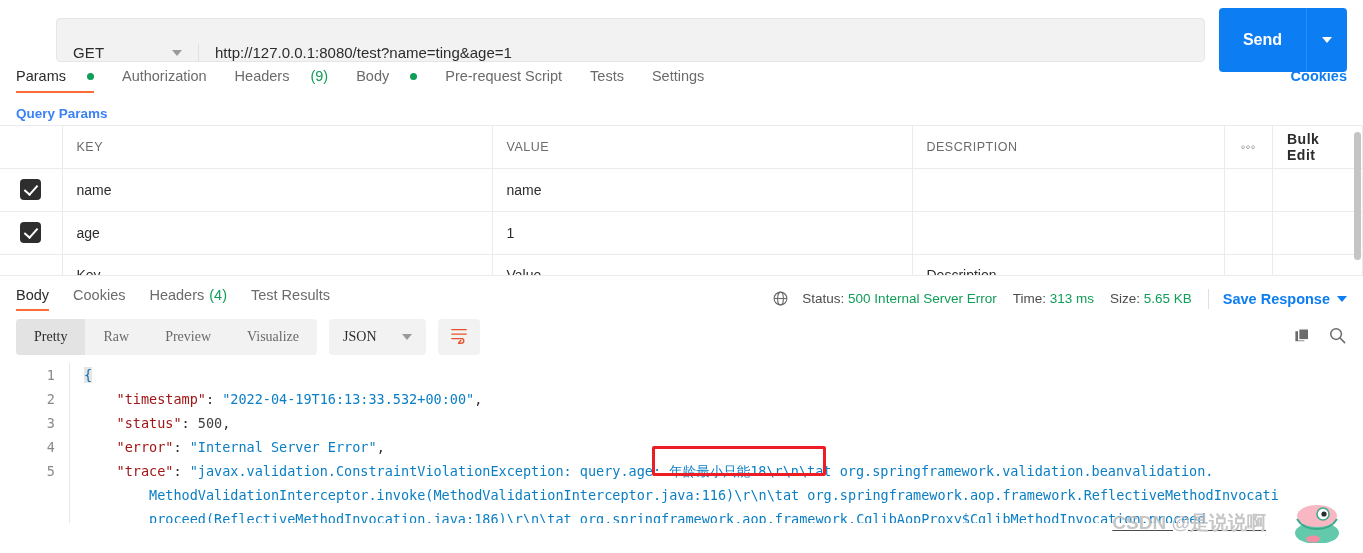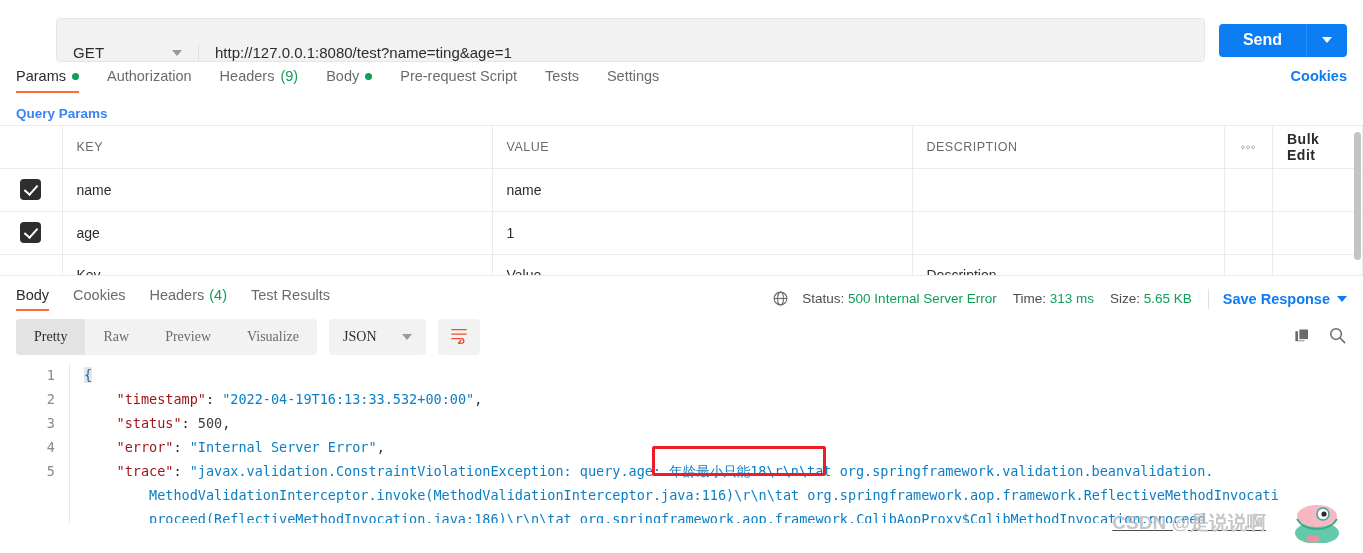--- a/index.html
+++ b/index.html
@@ -54,21 +54,21 @@
     padding: 0 16px;
     font-size: 15px;
     color: #2c2c2c;
     background: #f2f2f2;
     overflow: hidden;
     white-space: nowrap;
   }
   .send-group {
     display: flex;
     margin-left: 14px;
-    height: 33px;
+    height: 64px;
     border-radius: 4px;
     overflow: hidden;
   }
   .send-btn {
     background: #0d7df3;
     color: #fff;
     font-size: 16px;
     font-weight: bold;
     display: flex; align-items: center; justify-content: center;
     padding: 0 24px;
@@ -96,21 +96,21 @@
     height: 32px;
     position: relative;
   }
   .rtab {
     font-size: 14.5px;
     color: #6b6b6b;
     margin-right: 28px;
     cursor: pointer;
     display: flex;
     align-items: center;
-    gap: 6px;
+    gap: 21px;
     padding-bottom: 7px;
     border-bottom: 2px solid transparent;
     white-space: nowrap;
   }
   .rtab.active { color: #2c2c2c; border-bottom-color: #ff6c37; }
   .dot-g { width: 7px; height: 7px; border-radius: 50%; background: #0f9d58; display:inline-block; }
   .cnt-g { color: #0f9d58; }
   .cookies-link {
     margin-left: auto;
     font-size: 14.5px;

